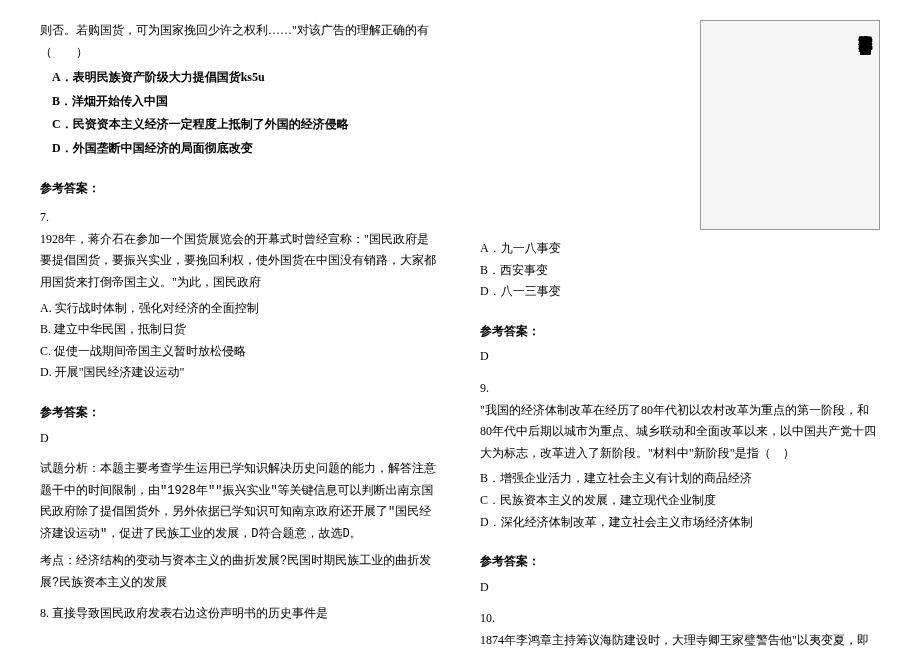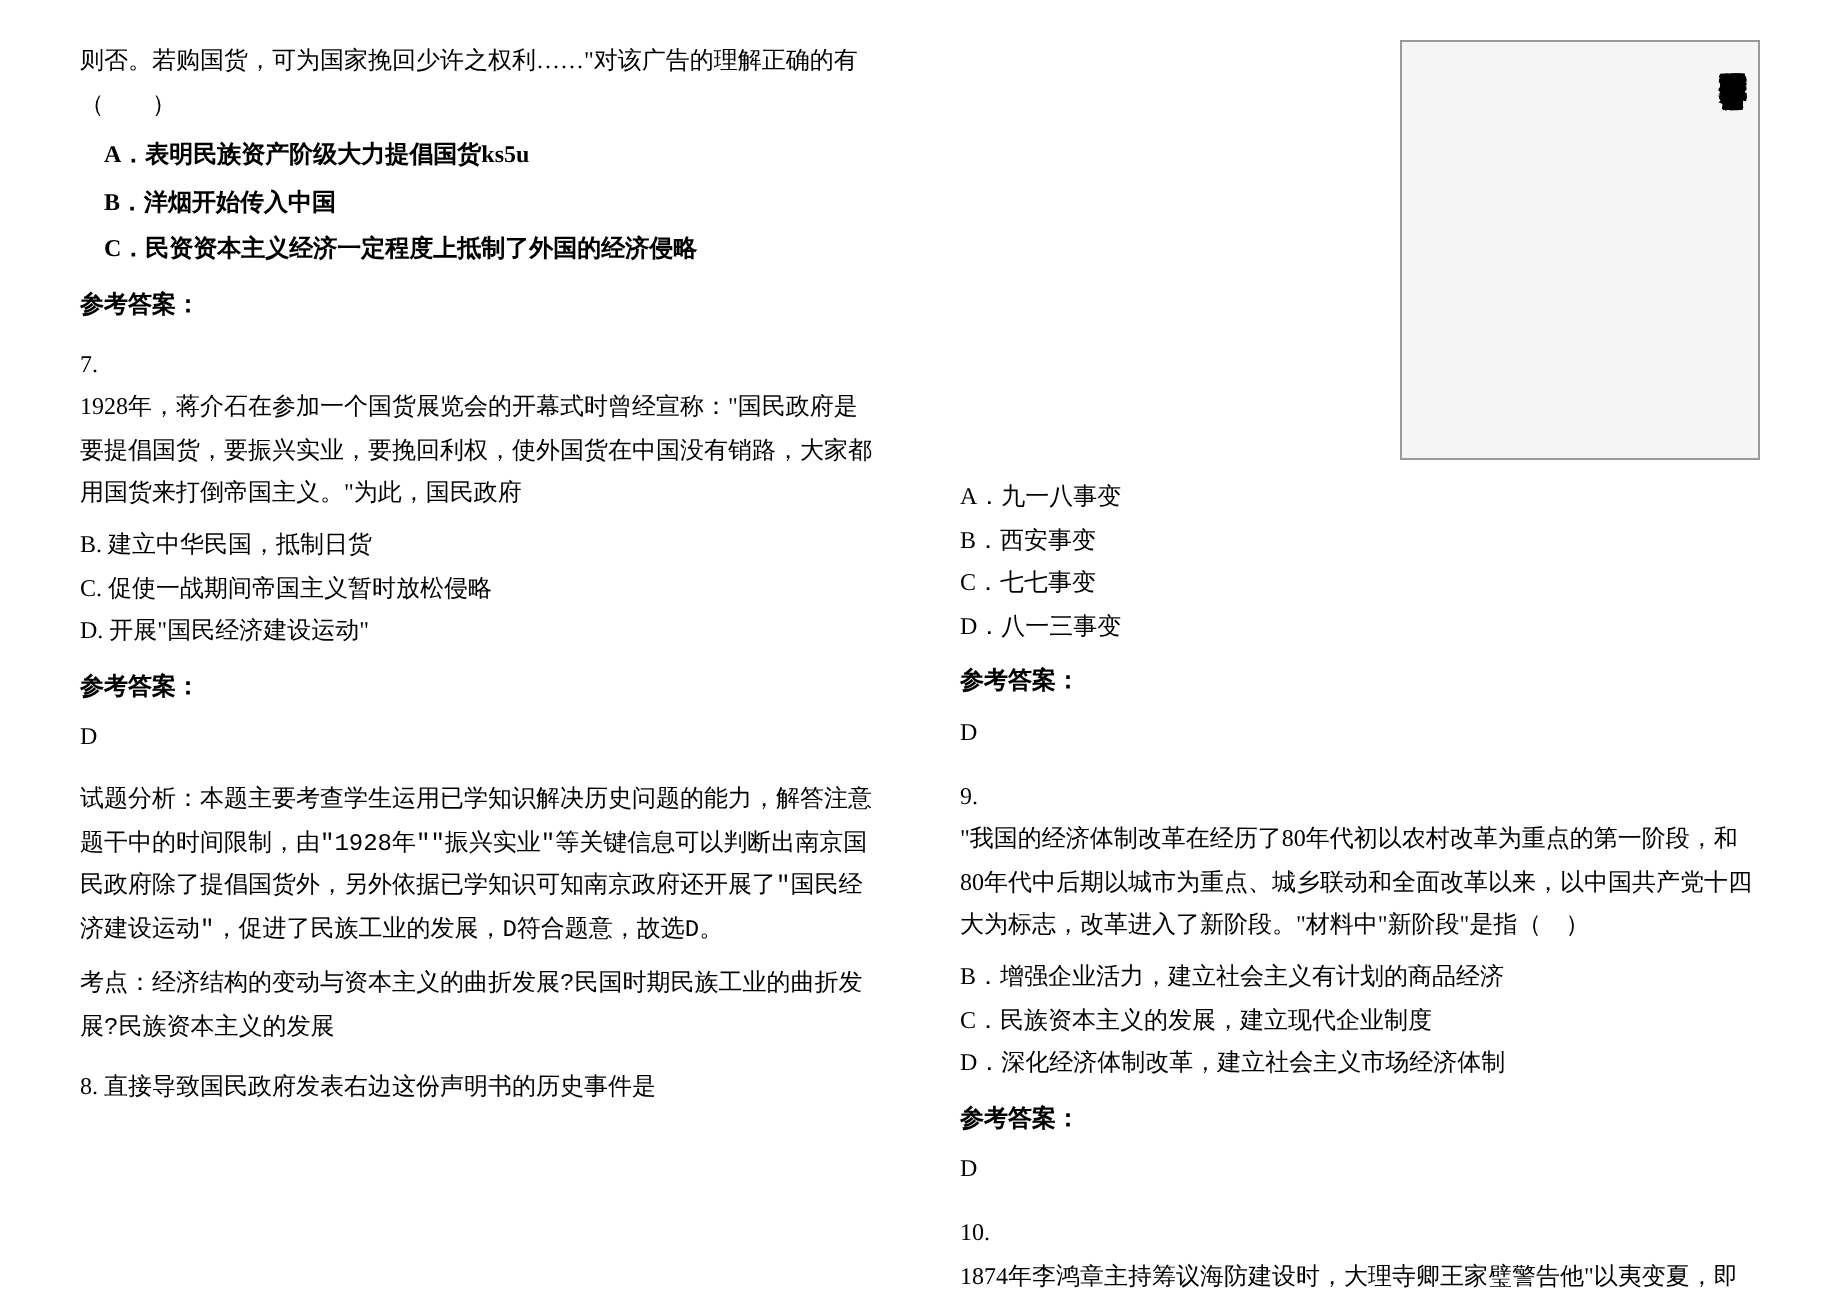--- a/index.html
+++ b/index.html
@@ -19,21 +19,21 @@
     .question-intro {
       margin-bottom: 4px;
     }
     .option {
       margin: 2px 0;
       padding-left: 1em;
       font-weight: bold;
     }
     .answer-label {
       font-weight: bold;
-      margin-top: 6px;
+      margin-top: 18px;
     }
     .answer-value {
       margin: 4px 0 10px 0;
     }
     .question-num {
       margin-top: 8px;
     }
     .analysis {
       margin: 6px 0;
       font-family: Liberation Mono, monospace;
@@ -60,44 +60,45 @@
     .clear { clear: both; }
   </style>
 </head>
 <body>
 
 <div class="column">
   <div class="question-intro">则否。若购国货，可为国家挽回少许之权利……"对该广告的理解正确的有（　　）</div>
   <div class="option">A．表明民族资产阶级大力提倡国货ks5u</div>
   <div class="option">B．洋烟开始传入中国</div>
   <div class="option">C．民资资本主义经济一定程度上抵制了外国的经济侵略</div>
+  <div class="option">D．外国垄断中国经济的局面彻底改变</div>
   <div class="answer-label">参考答案：</div>
 
   <div class="question-num">7.</div>
   <div class="question-intro">1928年，蒋介石在参加一个国货展览会的开幕式时曾经宣称："国民政府是要提倡国货，要振兴实业，要挽回利权，使外国货在中国没有销路，大家都用国货来打倒帝国主义。"为此，国民政府</div>
+  <div>A. 实行战时体制，强化对经济的全面控制</div>
   <div>B. 建立中华民国，抵制日货</div>
   <div>C. 促使一战期间帝国主义暂时放松侵略</div>
   <div>D. 开展"国民经济建设运动"</div>
   <div class="answer-label">参考答案：</div>
   <div class="answer-value">D</div>
   <div class="analysis">试题分析：本题主要考查学生运用已学知识解决历史问题的能力，解答注意题干中的时间限制，由"1928年""振兴实业"等关键信息可以判断出南京国民政府除了提倡国货外，另外依据已学知识可知南京政府还开展了"国民经济建设运动"，促进了民族工业的发展，D符合题意，故选D。</div>
   <div class="analysis">考点：经济结构的变动与资本主义的曲折发展?民国时期民族工业的曲折发展?民族资本主义的发展</div>
 
   <div class="question-num">8. 直接导致国民政府发表右边这份声明书的历史事件是</div>
 </div>
 
 <div class="column">
   <div class="image-box">
     <span class="image-title">國民政府自衛抗戰聲明書</span>
     <span>中國今日鄭重聲明中國之領土主權已横受日本之侵略盧溝橋事變發生以來中國政府及人民誠意力謀和平解決國際糾紛之常軌日本軍隊對於華北諸戰事有增無減於盧溝橋事件最初一月內政府已盡其最後之力以期問題之和平解決中國政府始終期望日本軍閥之覺悟中國為國際團結二千數年前即與各國通好誠信素著此次事變日本實已</span>
   </div>
   <div class="clear"></div>
   <div>A．九一八事变</div>
   <div>B．西安事变</div>
-  <div>C．七七事变</div>
   <div>D．八一三事变</div>
   <div class="answer-label">参考答案：</div>
   <div class="answer-value">D</div>
 
   <div class="question-num">9.</div>
   <div class="question-intro">"我国的经济体制改革在经历了80年代初以农村改革为重点的第一阶段，和80年代中后期以城市为重点、城乡联动和全面改革以来，以中国共产党十四大为标志，改革进入了新阶段。"材料中"新阶段"是指（　）</div>
   <div>B．增强企业活力，建立社会主义有计划的商品经济</div>
   <div>C．民族资本主义的发展，建立现代企业制度</div>
   <div>D．深化经济体制改革，建立社会主义市场经济体制</div>
   <div class="answer-label">参考答案：</div>

